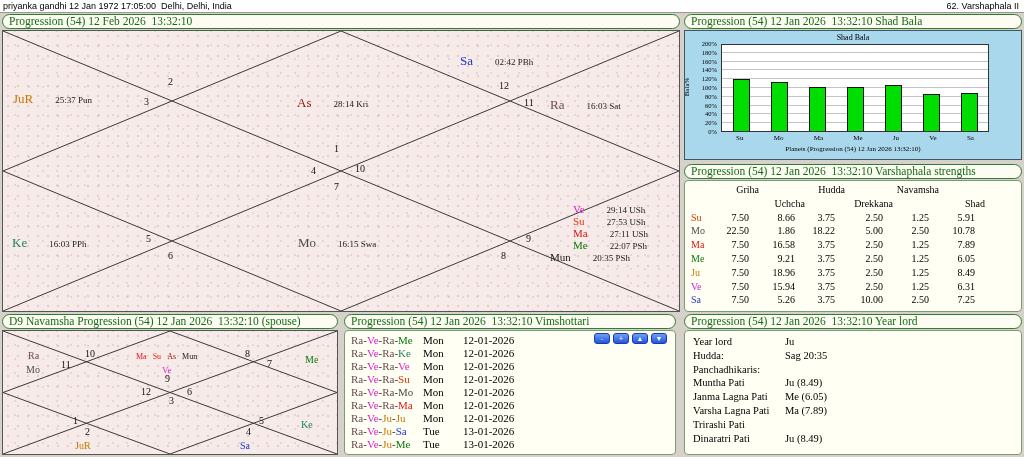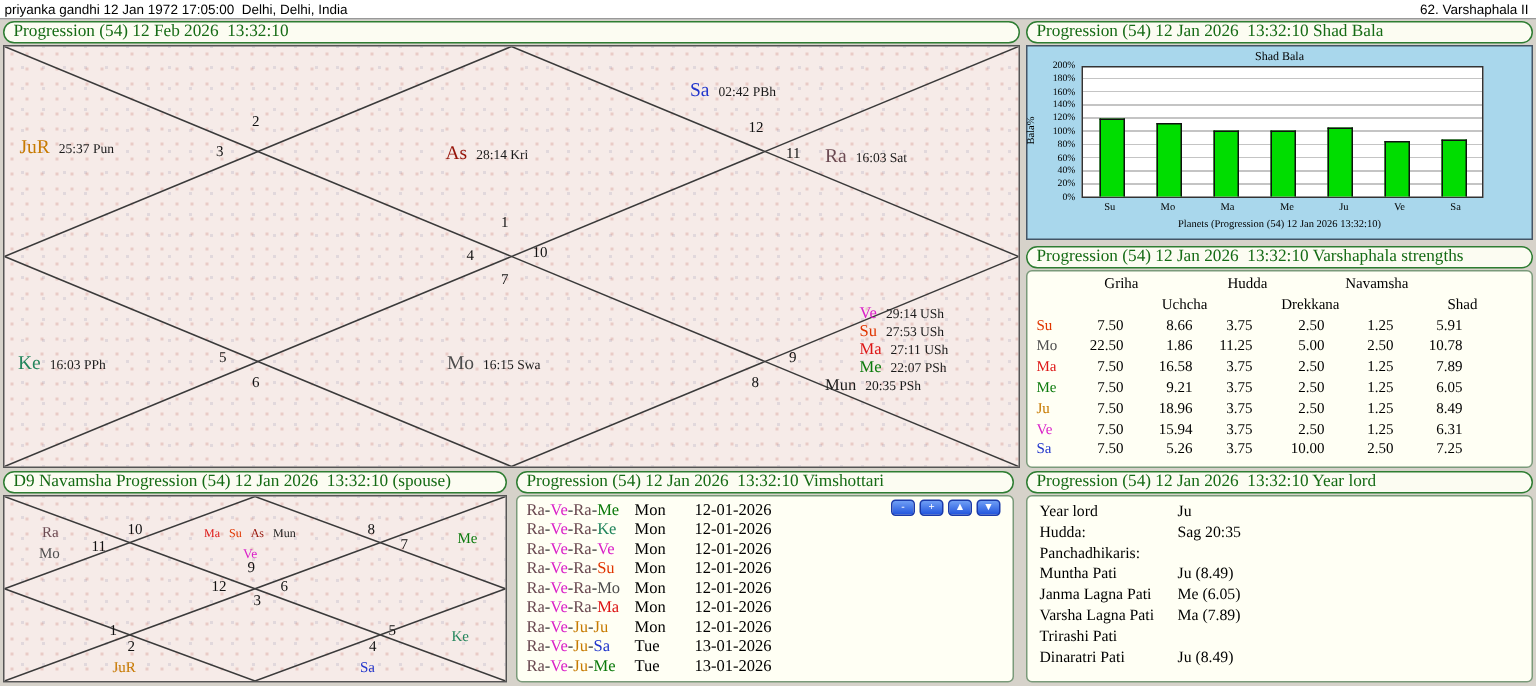--- a/index.html
+++ b/index.html
@@ -20,21 +20,21 @@
   .chartarea{position:absolute;border:1px solid #555}
   .chartbg{background-color:#f6ebe8;
     background-image:radial-gradient(rgba(200,120,110,.28) 1px,transparent 1.2px),
                      radial-gradient(rgba(140,140,170,.20) 1px,transparent 1.2px);
     background-size:10px 10px,14px 14px;background-position:0 0,5px 7px}
   .nsvg{position:absolute;left:0;top:0;width:100%;height:100%;display:block}
   .nsvg line{stroke:#3a3a3a;stroke-width:1;vector-effect:non-scaling-stroke}
   .hn{position:absolute;font-size:10px;color:#111}
   .pl{position:absolute;white-space:nowrap}
   .pc{font-size:13px}
-  .pd{font-size:9px;color:#1a1a1a;margin-left:2px}
+  .pd{font-size:9px;color:#1a1a1a;margin-left:18px}
   .pl.sm .pc{font-size:11px}
   .pl.d9 .pc{font-size:10px}
   .pl.grp span{font-size:8px;margin-right:2px}
   .pl .pve{font-size:9px}
 
   
   .sb-box{position:absolute;left:0;top:16px;width:338px;height:130px;background:#a9d7ec;border:1px solid #456}
   .sb-title{position:absolute;left:0;top:2px;width:100%;text-align:center;font-size:8px;color:#000}
   .sb-ylabel{position:absolute;left:-7px;top:52px;transform:rotate(-90deg);font-size:7px;color:#000}
   .sb-yticks{position:absolute;left:8px;top:13px;width:26px;height:88px}
@@ -228,21 +228,21 @@
           <div class="vs-p" style="color: rgb(224, 53, 0);">Su</div>
           <div class="vs-n">7.50</div>
           <div class="vs-n">8.66</div>
           <div class="vs-n">3.75</div>
           <div class="vs-n">2.50</div>
           <div class="vs-n">1.25</div>
           <div class="vs-n">5.91</div>
           <div class="vs-p" style="color: rgb(77, 77, 77);">Mo</div>
           <div class="vs-n">22.50</div>
           <div class="vs-n">1.86</div>
-          <div class="vs-n">11.25</div>
+          <div class="vs-n">18.22</div>
           <div class="vs-n">5.00</div>
           <div class="vs-n">2.50</div>
           <div class="vs-n">10.78</div>
           <div class="vs-p" style="color: rgb(221, 21, 21);">Ma</div>
           <div class="vs-n">7.50</div>
           <div class="vs-n">16.58</div>
           <div class="vs-n">3.75</div>
           <div class="vs-n">2.50</div>
           <div class="vs-n">1.25</div>
           <div class="vs-n">7.89</div>

